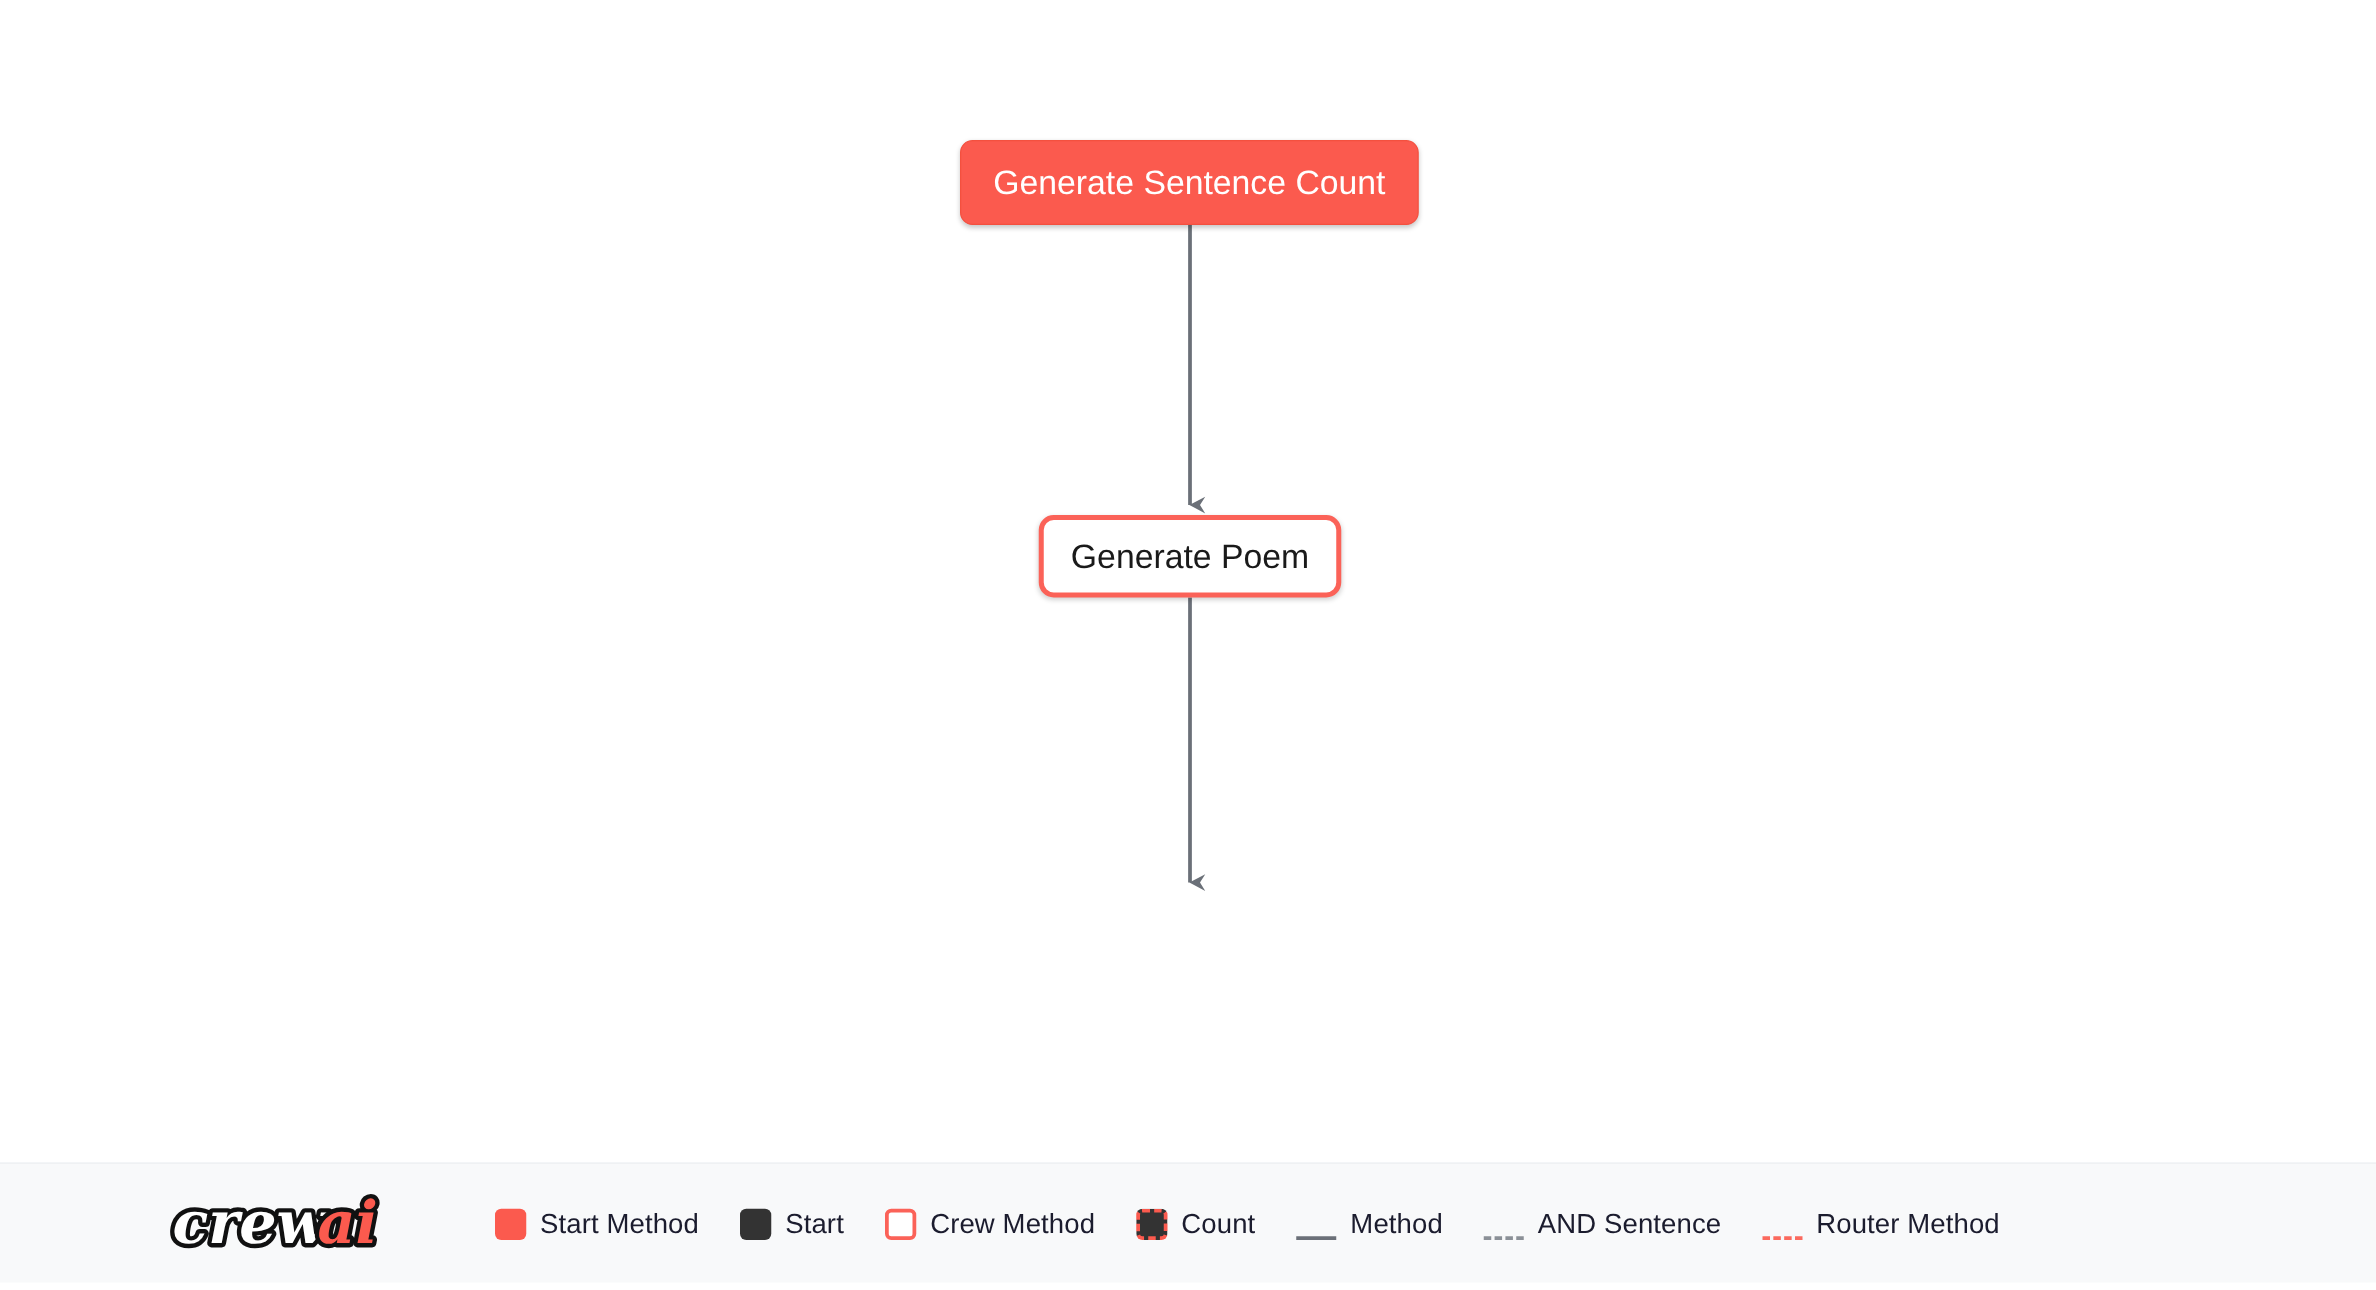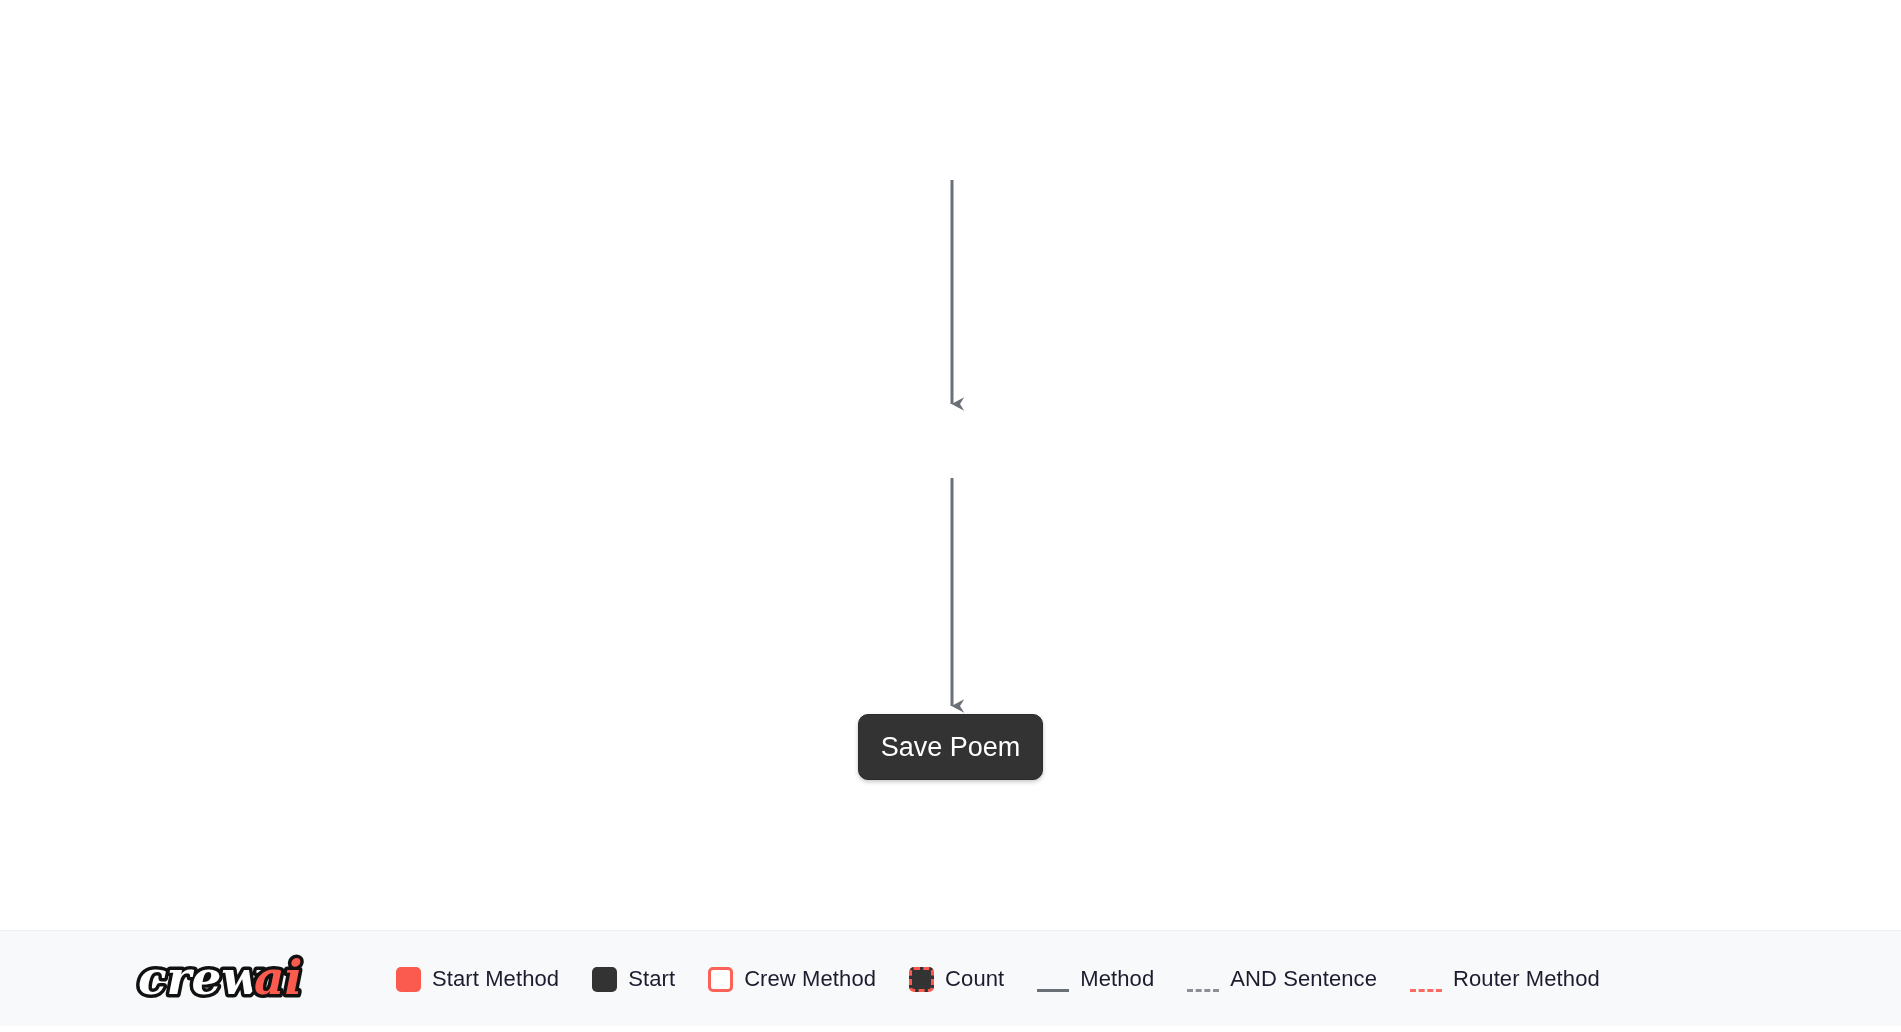--- a/index.html
+++ b/index.html
@@ -110,25 +110,28 @@
 
     <g>
       <line x1="952" y1="180" x2="952" y2="404" stroke="#6b7078" stroke-width="3" marker-end="url(#arrow-gray)"></line>
     </g>
 
     <g>
       <line x1="952" y1="478" x2="952" y2="706" stroke="#6b7078" stroke-width="3" marker-end="url(#arrow-gray)"></line>
     </g>
   </svg>
 
+  <div class="node node--start" style="left:768px;top:112px;width:367px;height:68px;">
+    <span class="node-label">Generate Sentence Count</span>
+  </div>
 
+  <div class="node node--crew" style="left:831px;top:412px;width:242px;height:66px;">
+    <span class="node-label">Generate Poem</span>
+  </div>
 
-  <div class="node node--method" style="left:858px;top:714px;width:185px;height:66px;">
-    <span class="node-label">Save Poem</span>
-  </div>
 
 </div>
 
 <div id="legend-bar">
 
   <div id="legend-logo">
     <svg width="212" height="62" viewBox="0 0 212 62" xmlns="http://www.w3.org/2000/svg">
       <g font-family="'DejaVu Serif', serif" font-style="italic" font-weight="bold" font-size="47">
         <text x="2" y="46" fill="#111111" stroke="#111111" stroke-width="7" stroke-linejoin="round">crew</text>
         <text x="2" y="46" fill="#ffffff">crew</text>

